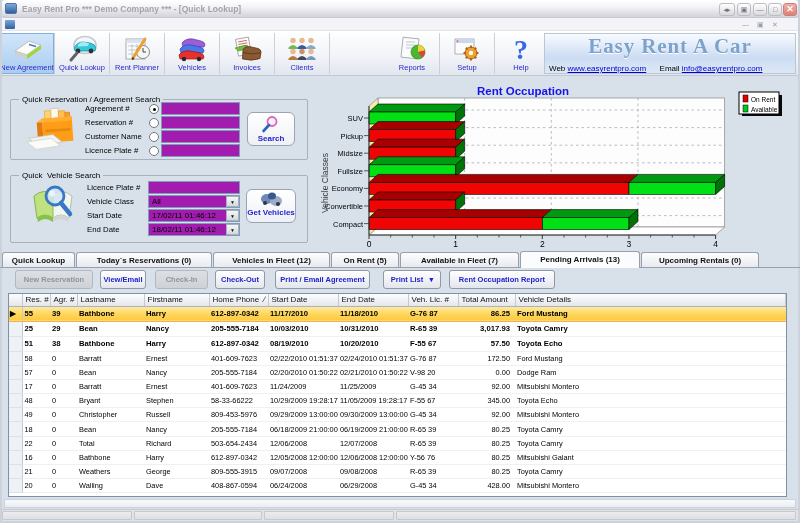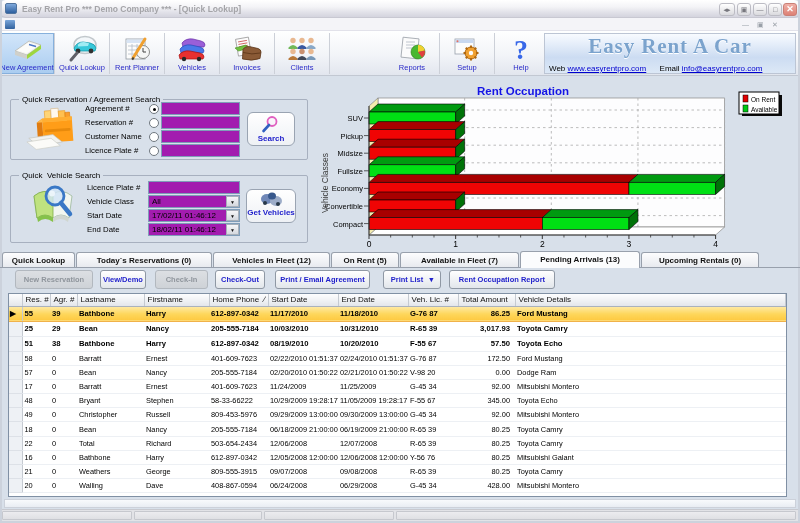--- a/index.html
+++ b/index.html
@@ -350,21 +350,21 @@
 </svg>
 <div class="tab" style="left:2px;width:73px;">Quick Lookup</div>
 <div class="tab" style="left:76px;width:136px;">Today`s Reservations (0)</div>
 <div class="tab" style="left:213px;width:117px;">Vehicles in Fleet (12)</div>
 <div class="tab" style="left:331px;width:68px;">On Rent (5)</div>
 <div class="tab" style="left:400px;width:119px;">Available in Fleet (7)</div>
 <div class="tab sel" style="left:520px;width:120px;">Pending Arrivals (13)</div>
 <div class="tab" style="left:641px;width:118px;">Upcoming Rentals (0)</div>
 <div id="tabline"></div>
 <div class="abtn dis" style="left:15px;width:78px;">New Reservation</div>
-<div class="abtn" style="left:100px;width:46px;">View/Demo</div>
+<div class="abtn" style="left:100px;width:46px;">View/Email</div>
 <div class="abtn dis" style="left:155px;width:53px;">Check-In</div>
 <div class="abtn" style="left:215px;width:50px;">Check-Out</div>
 <div class="abtn" style="left:275px;width:95px;">Print / Email Agreement</div>
 <div class="abtn" style="left:383px;width:58px;">Print List&nbsp;&nbsp;&nbsp;▾</div>
 <div class="abtn" style="left:449px;width:106px;">Rent Occupation Report</div>
 <div id="grid">
 <table>
 <colgroup>
         <col style="width:13px">
         <col style="width:28px">

